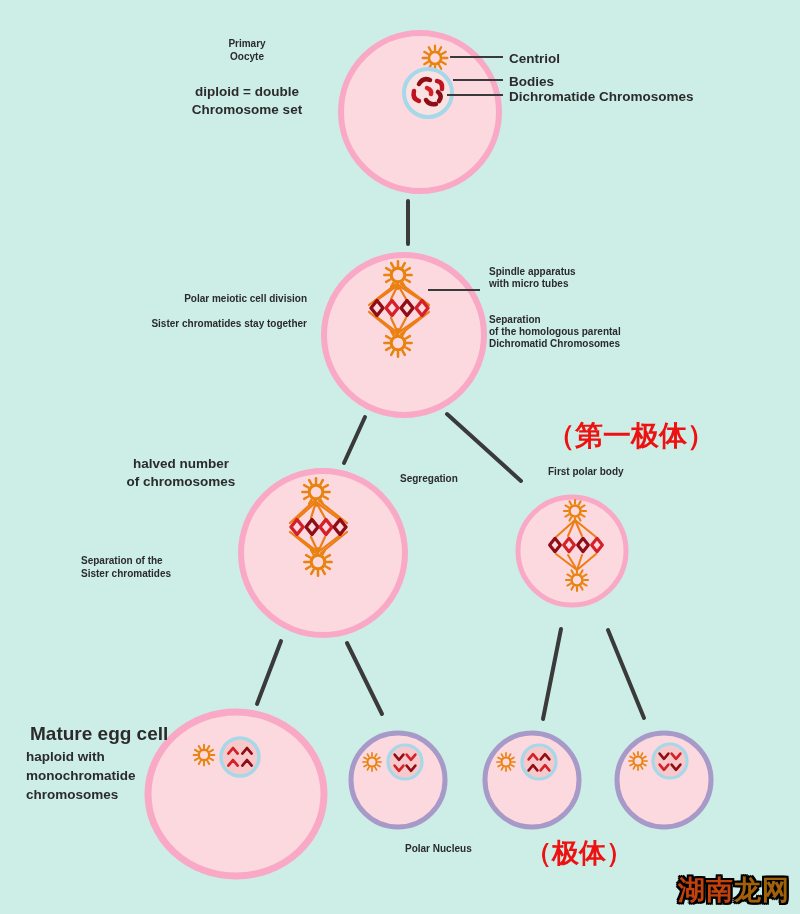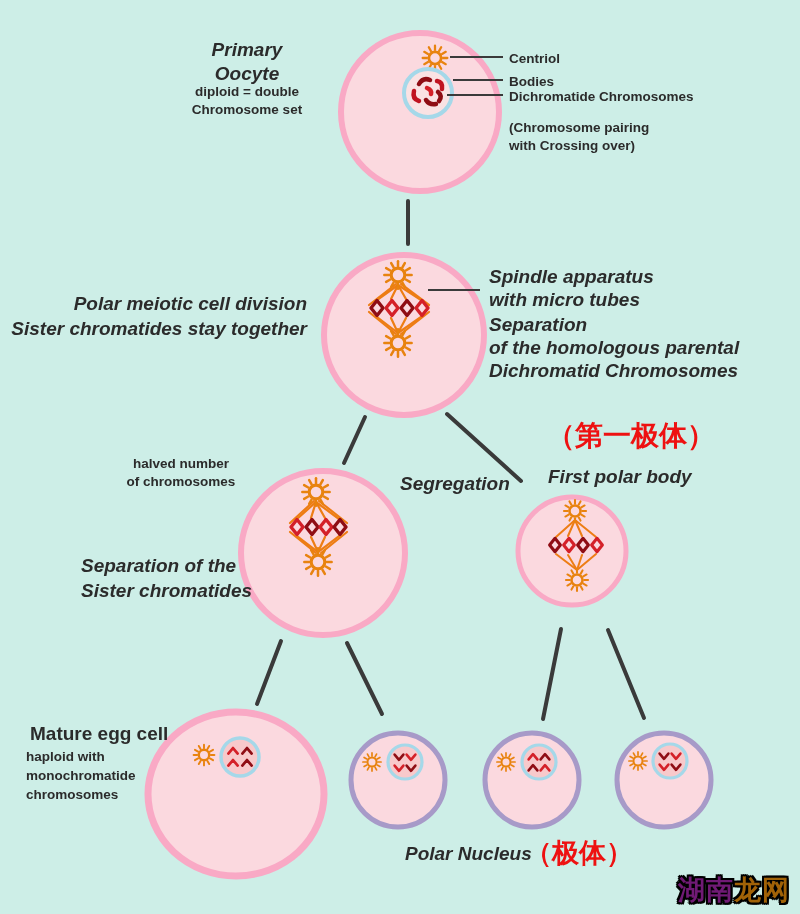--- a/index.html
+++ b/index.html
@@ -11,21 +11,21 @@
   }
   svg.diagram{position:absolute;left:0;top:0;}
   .lbl{
     position:absolute;
     font-weight:bold;
     color:#2b2b2b;
     white-space:pre-line;
     line-height:1.3;
   }
   .sz13{font-size:13.5px;}
-  .sz15{font-size:19px;font-style:italic;}
+  .sz15{font-size:10px;}
   .sz17{font-size:19px;}
   .ctr{text-align:center;transform:translateX(-50%);}
   .ralign{text-align:right;white-space:nowrap;}
   .cn{
     position:absolute;
     color:#ee1111;
     font-family:"Liberation Serif",serif;
     font-weight:bold;
     font-size:28px;
     white-space:nowrap;
@@ -33,21 +33,21 @@
   }
   .watermark{
     position:absolute;
     right:10px;top:872px;
     font-size:27px;font-weight:bold;
     font-family:"Liberation Sans",sans-serif;
     white-space:nowrap;
     letter-spacing:1px;
   }
   .wm-orange{
-    color:#701a75;
+    color:#c2410c;
     text-shadow:-2px -2px 0 #000,2px -2px 0 #000,-2px 2px 0 #000,2px 2px 0 #000,-2px 0 0 #000,2px 0 0 #000,0 -2px 0 #000,0 2px 0 #000;
   }
   .wm-white{
     color:#a16207;
     text-shadow:-2px -2px 0 #000,2px -2px 0 #000,-2px 2px 0 #000,2px 2px 0 #000,-2px 0 0 #000,2px 0 0 #000,0 -2px 0 #000,0 2px 0 #000;
   }
 </style>
 </head>
 <body>
 
@@ -237,22 +237,20 @@
   </svg>
 
   <div class="lbl sz15 ctr" style="left:247px;top:38px;line-height:1.25;">Primary
 Oocyte</div>
   <div class="lbl sz13 ctr" style="left:247px;top:83px;">diploid = double
 Chromosome set</div>
 
   <div class="lbl sz13" style="left:509px;top:50px;">Centriol</div>
   <div class="lbl sz13" style="left:509px;top:73px;">Bodies</div>
   <div class="lbl sz13" style="left:509px;top:88px;">Dichromatide Chromosomes</div>
-  <div class="lbl sz13" style="left:509px;top:119px;">(Chromosome pairing
- with Crossing over)</div>
 
   <div class="lbl sz15 ralign" style="right:493px;top:292px;">Polar meiotic cell division</div>
   <div class="lbl sz15 ralign" style="right:493px;top:317px;">Sister chromatides stay together</div>
 
   <div class="lbl sz15" style="left:489px;top:266px;line-height:1.2;">Spindle apparatus
 with micro tubes</div>
   <div class="lbl sz15" style="left:489px;top:314px;line-height:1.2;">Separation
 of the homologous parental
 Dichromatid Chromosomes</div>
 

